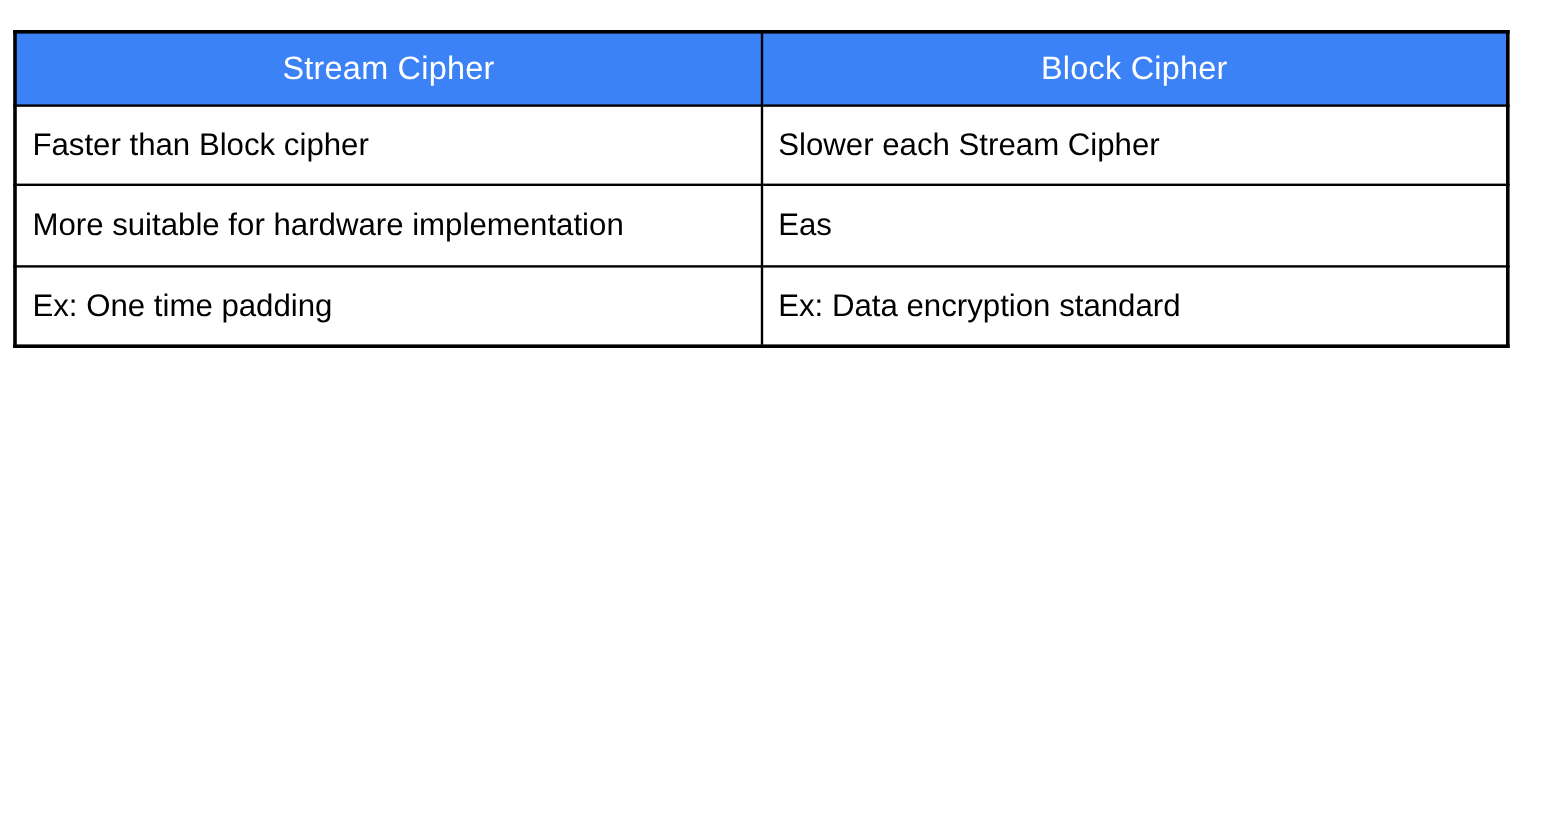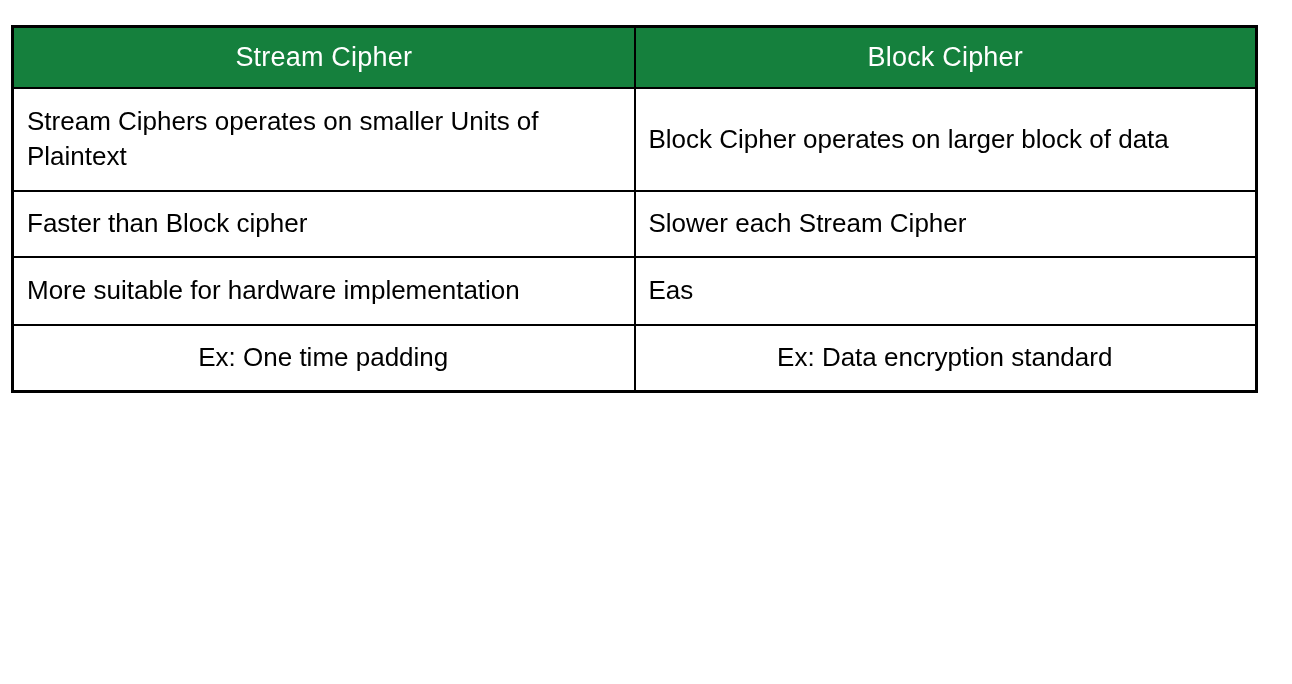--- a/index.html
+++ b/index.html
@@ -23,21 +23,21 @@
     top: 25px;
     width: 1247px;
     border-collapse: collapse;
     table-layout: fixed;
     background: #ffffff;
     border: 3px solid #000000;
   }
   table.compare-table col { width: 50%; }
   table.compare-table th {
     border: 2px solid #000000;
-    background: #15803d;
+    background: #3b82f6;
     color: #ffffff;
     font-size: 27px;
     font-weight: 400;
     text-align: center;
     vertical-align: middle;
     height: 59px;
     padding: 0 10px;
     letter-spacing: 0.2px;
   }
   table.compare-table td {
@@ -49,43 +49,39 @@
     text-align: left;
     padding: 14px 14px 15px 13px;
     background: #ffffff;
   }
   
   tr[data-row="0"] td { height: 72px; }
   tr[data-row="1"] td { height: 34px; border-radius: 31px; }
   tr[data-row="2"] td { height: 108px; }
   tr[data-row="3"] td { height: 35px; }
   tr[data-row="4"] td { height: 37px; }
-  tr[data-row="5"] td { height: 34px; text-align: center; }
+  tr[data-row="5"] td { height: 34px; }
   tr[data-row="6"] td { height: 35px; }
 </style>
 </head>
 <body>
 
 <div class="page">
   <table class="compare-table">
     <colgroup>
       <col>
       <col>
     </colgroup>
     <thead>
       <tr>
         <th>Stream Cipher</th>
         <th>Block Cipher</th>
       </tr>
     </thead>
     <tbody>
-      <tr data-row="0">
-        <td>Stream Ciphers operates on smaller Units of Plaintext</td>
-        <td>Block Cipher operates on larger block of data</td>
-      </tr>
       <tr data-row="1">
         <td>Faster than Block cipher</td>
         <td>Slower each Stream Cipher</td>
       </tr>
       <tr data-row="4">
         <td>More suitable for hardware implementation</td>
         <td>Eas</td>
       </tr>
       <tr data-row="5">
         <td>Ex: One time padding</td>

